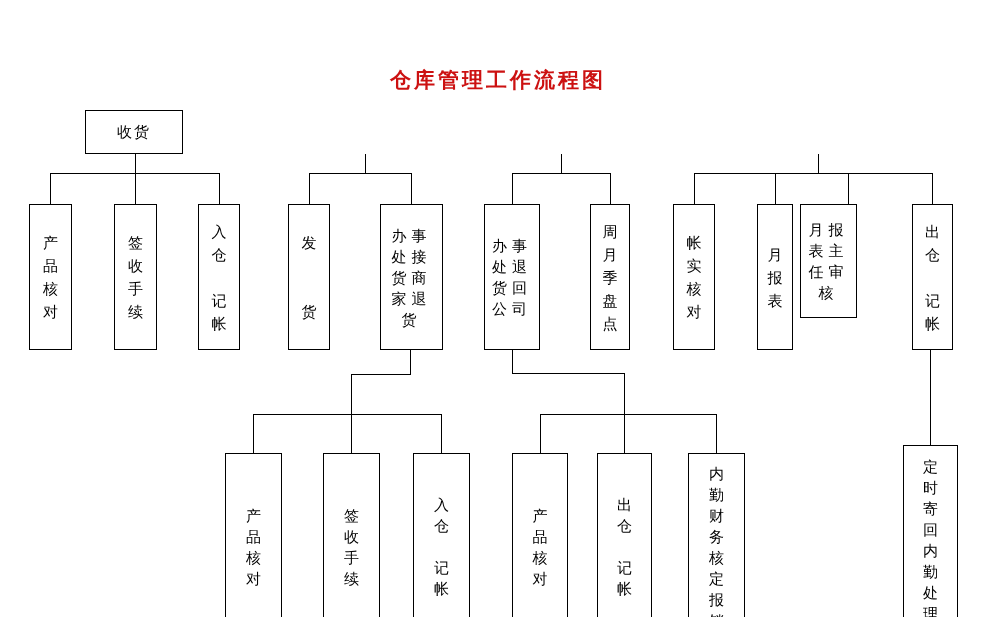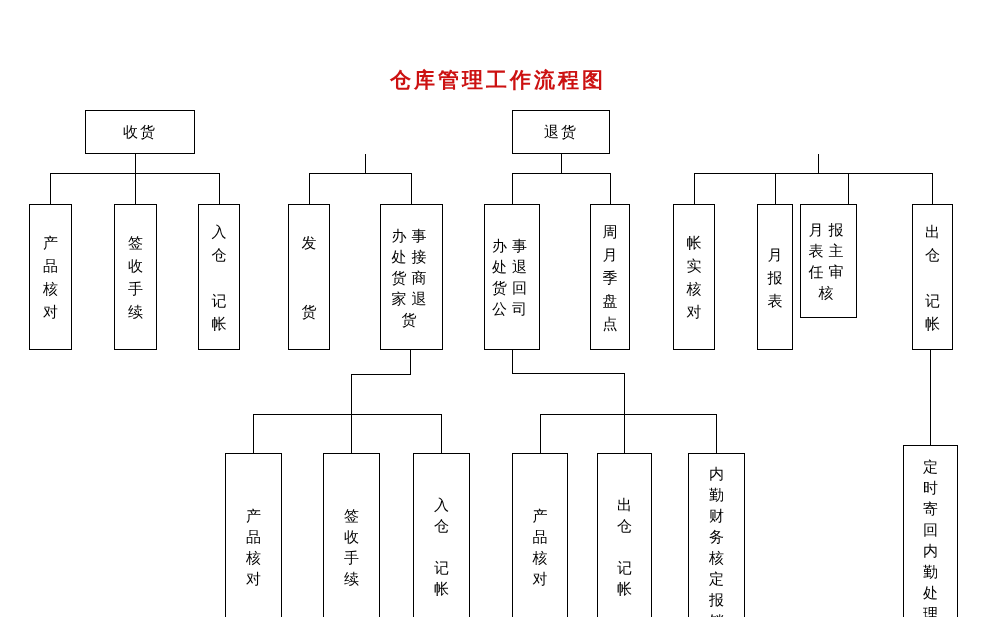--- a/index.html
+++ b/index.html
@@ -33,25 +33,22 @@
     margin-top:-3px;letter-spacing:.3px;white-space:nowrap;
   }
 </style>
 </head>
 <body>
 
 <div id="canvas">
 
   <div class="title">仓库管理工作流程图</div>
 
-  <div class="box pbox" style="left:85px;top:78px;width:110px;height:44px">
+  <div class="box pbox" style="left:85px;top:78px;width:98px;height:44px">
     <span class="txt">收货</span>
-  </div>
-  <div class="box pbox" style="left:512px;top:78px;width:98px;height:44px">
-    <span class="txt">退货</span>
   </div>
 
   <div class="box" style="left:29px;top:172px;width:43px;height:146px">
     <span class="txt">产
 品
 核
 对</span>
   </div>
   <div class="box" style="left:114px;top:172px;width:43px;height:146px">
     <span class="txt">签

